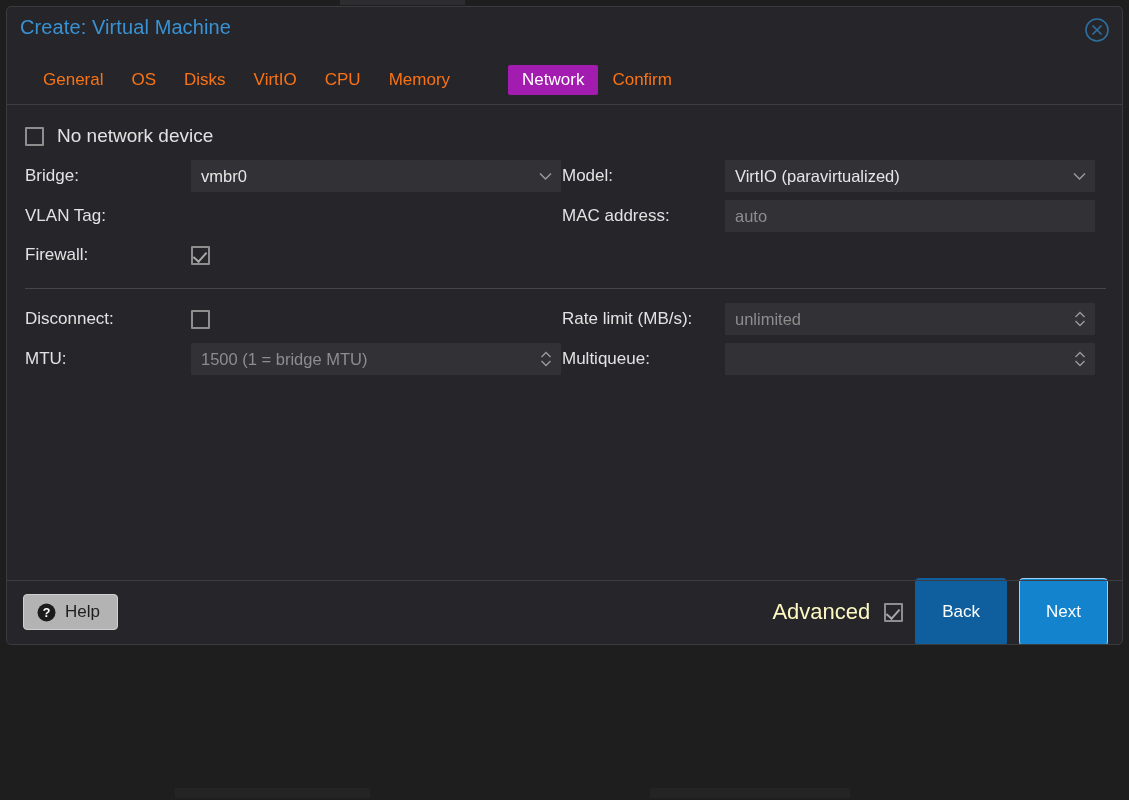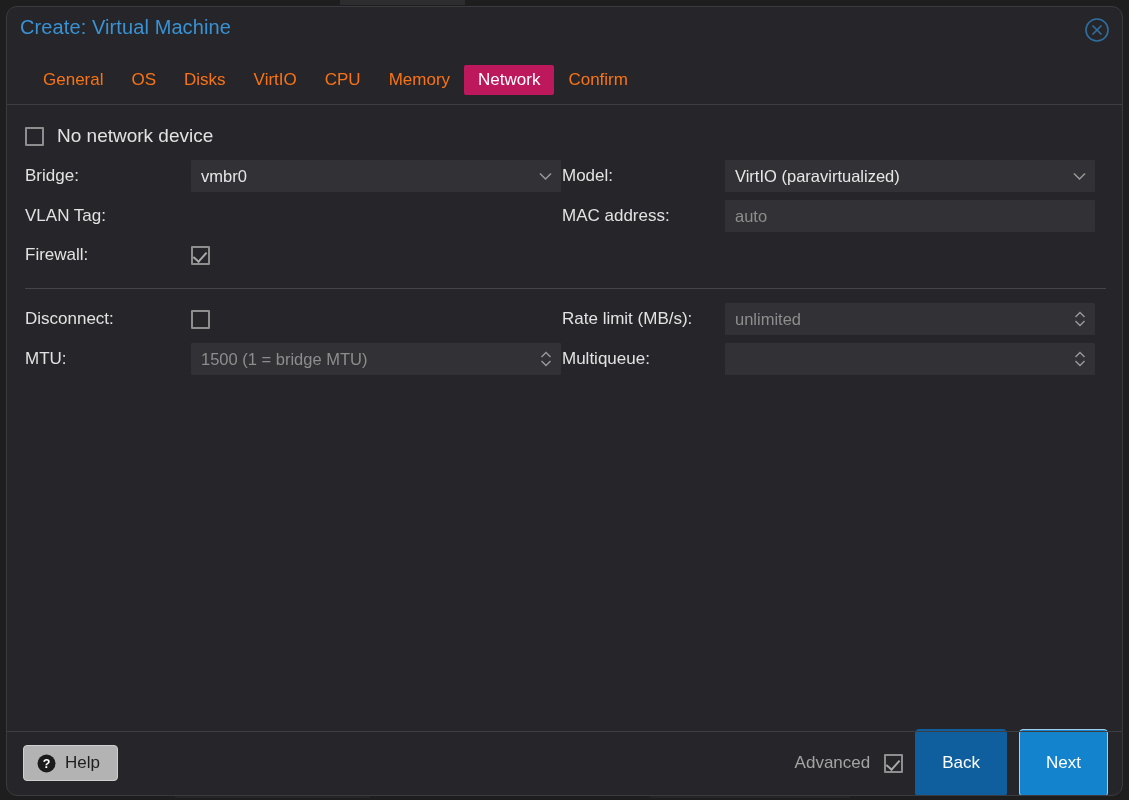--- a/index.html
+++ b/index.html
@@ -32,24 +32,24 @@
     top: 0; left: 340px; width: 125px; height: 5px;
     background: #2d2d30;
   }
 
   
   .dialog {
     position: absolute;
     left: 6px;
     top: 6px;
     width: 1117px;
-    height: 790px;
+    height: 639px;
     background: #26262a;
     border: 1px solid #3a3a3f;
-    border-radius: 11px;
+    border-radius: 5px;
     display: flex;
     flex-direction: column;
     overflow: hidden;
   }
 
   
   .header {
     position: relative;
     height: 48px;
     flex: none;
@@ -86,22 +86,23 @@
   .tab {
     font-size: 17px;
     color: #f97316;
     padding: 5px 14px 6px;
     border-radius: 2px;
     white-space: nowrap;
     cursor: pointer;
     line-height: 1.15;
   }
   .tab.active {
-    background: #be185d;
+    background: #a21caf;
     color: #ffffff;
+    margin-left: 44px;
   }
   .tabs-sep {
     position: absolute;
     left: 0;
     right: 0;
     bottom: 0;
     height: 1px;
     background: #3d3d42;
   }
 
@@ -246,22 +247,22 @@
     font-size: 17px;
     color: #1e1e1e;
   }
   .footer-right {
     margin-left: auto;
     display: flex;
     align-items: center;
     gap: 12px;
   }
   .adv-label {
-    font-size: 17px;
-    color: #a3a3a3;
+    font-size: 22px;
+    color: #fef9c3;
     margin-right: 2px;
   }
   .btn {
     font-size: 17px;
     color: #ffffff;
     border-radius: 4px;
     padding: 24px 26px;
     cursor: pointer;
     white-space: nowrap;
     line-height: 1.1;

